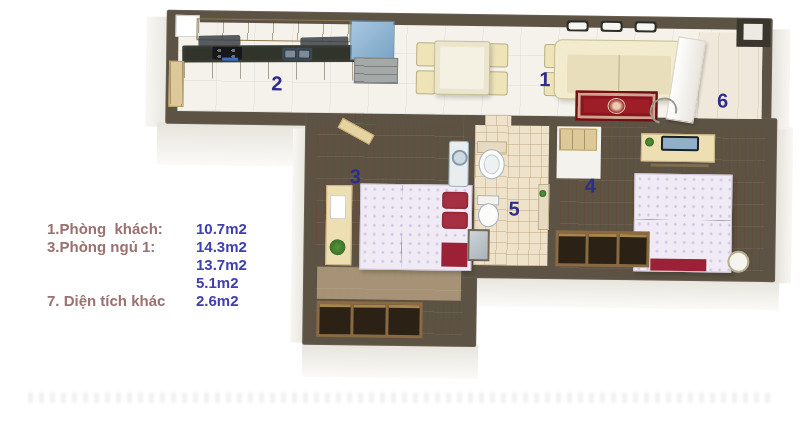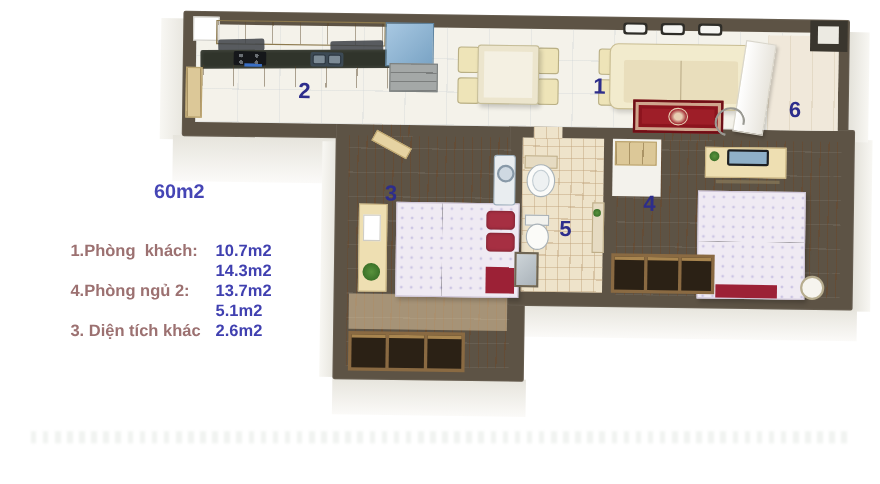--- a/index.html
+++ b/index.html
@@ -104,21 +104,21 @@
 
   .num{position:absolute;width:22px;text-align:center;font-size:20px;font-weight:bold;
        color:var(--room_number,#2d2d8c);}
 
   
   .legend{position:absolute;left:40px;top:163px;width:250px;}
   .legend-title{width:246px;text-align:center;font-size:18px;line-height:22px;font-weight:bold;
        color:var(--title_blue,#4545b5);}
   .rows{position:absolute;left:7px;top:57px;width:240px;}
   .row{position:relative;height:18px;font-size:15px;font-weight:bold;}
-  .lbl{position:absolute;left:17px;color:var(--label_mauve,#9c7171);white-space:pre;}
+  .lbl{position:absolute;left:0;color:var(--label_mauve,#9c7171);white-space:pre;}
   .val{position:absolute;left:149px;color:var(--value_blue,#4040b0);}
 
   .watermark{position:absolute;left:28px;top:392px;width:748px;height:11px;opacity:.35;
      background:repeating-linear-gradient(90deg,rgba(175,190,175,.5) 0 5px,transparent 5px 11px);
      filter:blur(1.2px);}
 </style>
 </head>
 <body>
 
 <div class="stage">
@@ -244,37 +244,36 @@
 
     <div class="num" style="left:534px;top:66px;">1</div>
     <div class="num" style="left:266px;top:74px;">2</div>
     <div class="num" style="left:346px;top:166px;">3</div>
     <div class="num" style="left:581px;top:172px;">4</div>
     <div class="num" style="left:505px;top:196px;">5</div>
     <div class="num" style="left:712px;top:85px;">6</div>
   </div>
 
   <div class="legend">
-    <div class="legend-title">60m2</div>
     <div class="rows">
       <div class="row">
         <span class="lbl">1.Phòng  khách:</span>
         <span class="val">10.7m2</span>
       </div>
       <div class="row">
+        <span class="lbl">3.Phòng ngủ 1:</span>
         <span class="val">14.3m2</span>
       </div>
       <div class="row">
-        <span class="lbl">4.Phòng ngủ 2:</span>
         <span class="val">13.7m2</span>
       </div>
       <div class="row">
         <span class="val">5.1m2</span>
       </div>
       <div class="row">
-        <span class="lbl">3. Diện tích khác</span>
+        <span class="lbl">7. Diện tích khác</span>
         <span class="val">2.6m2</span>
       </div>
     </div>
   </div>
 
   <div class="watermark"></div>
 </div>
 
 </body></html>

